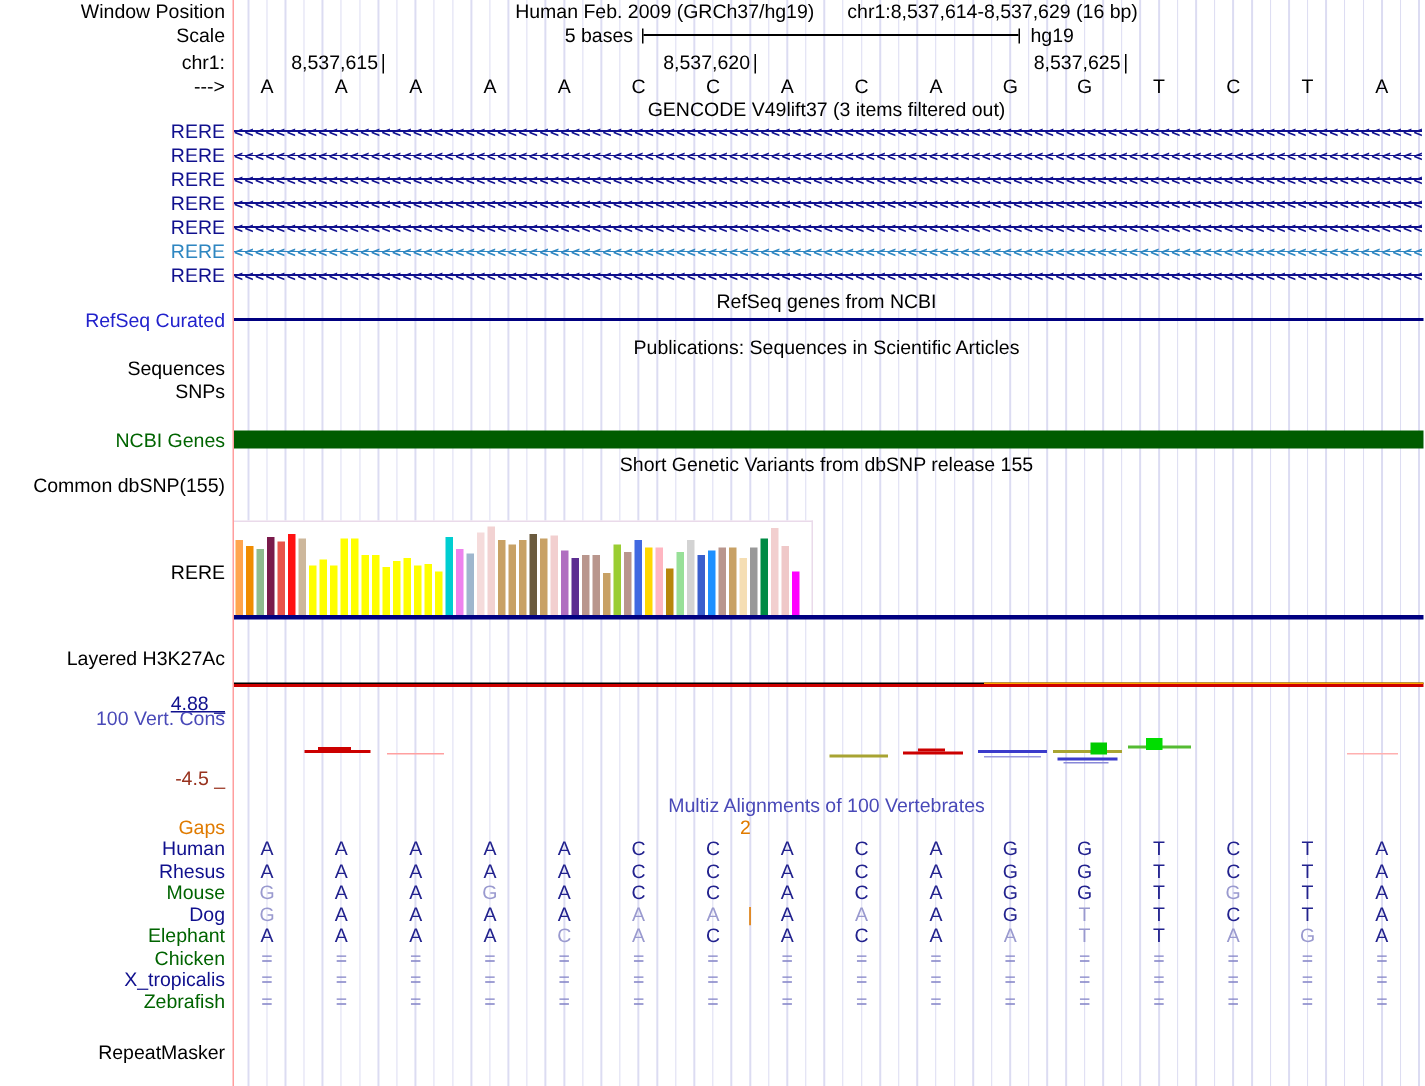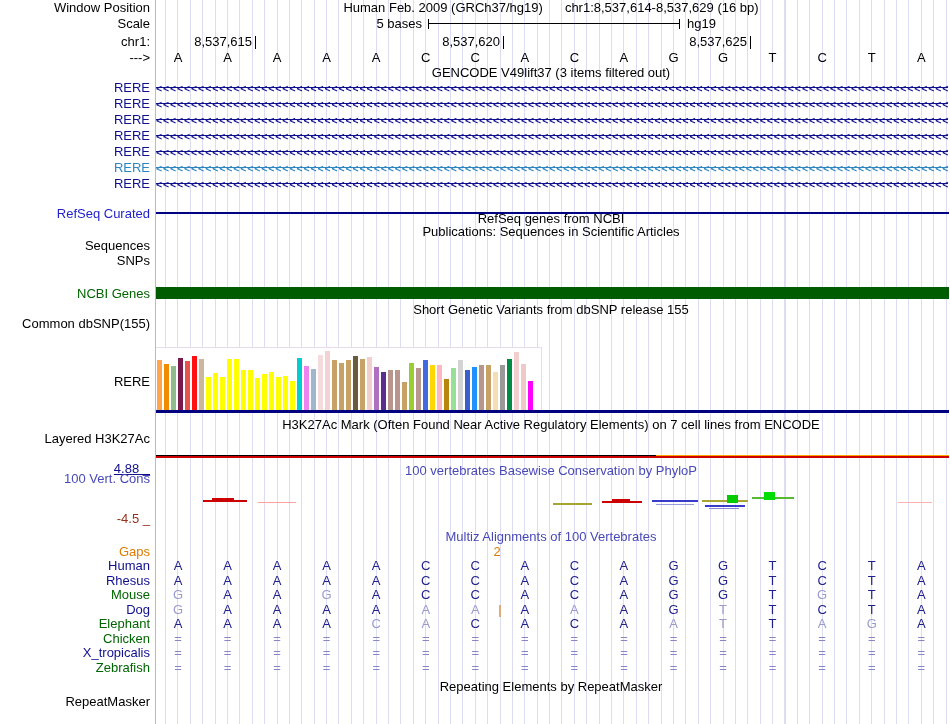--- a/index.html
+++ b/index.html
@@ -83,21 +83,21 @@
       <div class="genelbl" style="top: 129px; color: rgb(16, 16, 142);">RERE</div>
       <div class="arrowline" style="top: 131px; color: rgb(16, 16, 142);">&lt;&lt;&lt;&lt;&lt;&lt;&lt;&lt;&lt;&lt;&lt;&lt;&lt;&lt;&lt;&lt;&lt;&lt;&lt;&lt;&lt;&lt;&lt;&lt;&lt;&lt;&lt;&lt;&lt;&lt;&lt;&lt;&lt;&lt;&lt;&lt;&lt;&lt;&lt;&lt;&lt;&lt;&lt;&lt;&lt;&lt;&lt;&lt;&lt;&lt;&lt;&lt;&lt;&lt;&lt;&lt;&lt;&lt;&lt;&lt;&lt;&lt;&lt;&lt;&lt;&lt;&lt;&lt;&lt;&lt;&lt;&lt;&lt;&lt;&lt;&lt;&lt;&lt;&lt;&lt;&lt;&lt;&lt;&lt;&lt;&lt;&lt;&lt;&lt;&lt;&lt;&lt;&lt;&lt;&lt;&lt;&lt;&lt;&lt;&lt;&lt;&lt;&lt;&lt;&lt;&lt;&lt;&lt;&lt;&lt;&lt;&lt;&lt;&lt;&lt;&lt;&lt;&lt;&lt;&lt;&lt;&lt;&lt;&lt;&lt;&lt;&lt;&lt;&lt;&lt;</div>
       <div class="genelbl" style="top: 145px; color: rgb(16, 16, 142);">RERE</div>
       <div class="arrowline" style="top: 147px; color: rgb(16, 16, 142);">&lt;&lt;&lt;&lt;&lt;&lt;&lt;&lt;&lt;&lt;&lt;&lt;&lt;&lt;&lt;&lt;&lt;&lt;&lt;&lt;&lt;&lt;&lt;&lt;&lt;&lt;&lt;&lt;&lt;&lt;&lt;&lt;&lt;&lt;&lt;&lt;&lt;&lt;&lt;&lt;&lt;&lt;&lt;&lt;&lt;&lt;&lt;&lt;&lt;&lt;&lt;&lt;&lt;&lt;&lt;&lt;&lt;&lt;&lt;&lt;&lt;&lt;&lt;&lt;&lt;&lt;&lt;&lt;&lt;&lt;&lt;&lt;&lt;&lt;&lt;&lt;&lt;&lt;&lt;&lt;&lt;&lt;&lt;&lt;&lt;&lt;&lt;&lt;&lt;&lt;&lt;&lt;&lt;&lt;&lt;&lt;&lt;&lt;&lt;&lt;&lt;&lt;&lt;&lt;&lt;&lt;&lt;&lt;&lt;&lt;&lt;&lt;&lt;&lt;&lt;&lt;&lt;&lt;&lt;&lt;&lt;&lt;&lt;&lt;&lt;&lt;&lt;&lt;&lt;&lt;</div>
       <div class="genelbl" style="top: 161px; color: rgb(46, 134, 193);">RERE</div>
       <div class="arrowline" style="top: 163px; color: rgb(46, 134, 193);">&lt;&lt;&lt;&lt;&lt;&lt;&lt;&lt;&lt;&lt;&lt;&lt;&lt;&lt;&lt;&lt;&lt;&lt;&lt;&lt;&lt;&lt;&lt;&lt;&lt;&lt;&lt;&lt;&lt;&lt;&lt;&lt;&lt;&lt;&lt;&lt;&lt;&lt;&lt;&lt;&lt;&lt;&lt;&lt;&lt;&lt;&lt;&lt;&lt;&lt;&lt;&lt;&lt;&lt;&lt;&lt;&lt;&lt;&lt;&lt;&lt;&lt;&lt;&lt;&lt;&lt;&lt;&lt;&lt;&lt;&lt;&lt;&lt;&lt;&lt;&lt;&lt;&lt;&lt;&lt;&lt;&lt;&lt;&lt;&lt;&lt;&lt;&lt;&lt;&lt;&lt;&lt;&lt;&lt;&lt;&lt;&lt;&lt;&lt;&lt;&lt;&lt;&lt;&lt;&lt;&lt;&lt;&lt;&lt;&lt;&lt;&lt;&lt;&lt;&lt;&lt;&lt;&lt;&lt;&lt;&lt;&lt;&lt;&lt;&lt;&lt;&lt;&lt;&lt;&lt;</div>
       <div class="genelbl" style="top: 177px; color: rgb(16, 16, 142);">RERE</div>
       <div class="arrowline" style="top: 179px; color: rgb(16, 16, 142);">&lt;&lt;&lt;&lt;&lt;&lt;&lt;&lt;&lt;&lt;&lt;&lt;&lt;&lt;&lt;&lt;&lt;&lt;&lt;&lt;&lt;&lt;&lt;&lt;&lt;&lt;&lt;&lt;&lt;&lt;&lt;&lt;&lt;&lt;&lt;&lt;&lt;&lt;&lt;&lt;&lt;&lt;&lt;&lt;&lt;&lt;&lt;&lt;&lt;&lt;&lt;&lt;&lt;&lt;&lt;&lt;&lt;&lt;&lt;&lt;&lt;&lt;&lt;&lt;&lt;&lt;&lt;&lt;&lt;&lt;&lt;&lt;&lt;&lt;&lt;&lt;&lt;&lt;&lt;&lt;&lt;&lt;&lt;&lt;&lt;&lt;&lt;&lt;&lt;&lt;&lt;&lt;&lt;&lt;&lt;&lt;&lt;&lt;&lt;&lt;&lt;&lt;&lt;&lt;&lt;&lt;&lt;&lt;&lt;&lt;&lt;&lt;&lt;&lt;&lt;&lt;&lt;&lt;&lt;&lt;&lt;&lt;&lt;&lt;&lt;&lt;&lt;&lt;&lt;&lt;</div>
     </div>
 
-  <div class="title" style="top:212px">RefSeq genes from NCBI</div>
+  <div class="title" style="top:194px">RefSeq genes from NCBI</div>
   <div class="lbl" id="refseq-label" style="top: 207px; color: rgb(34, 34, 204);">RefSeq Curated</div>
   <div class="abs" id="refseq-line" style="left: 156px; top: 212px; width: 793px; height: 2px; background: rgb(0, 0, 128);"></div>
 
   <div class="title" style="top:225px">Publications: Sequences in Scientific Articles</div>
   <div class="lbl" style="top:239px">Sequences</div>
   <div class="lbl" style="top:254px">SNPs</div>
 
   <div class="lbl" id="omim-label" style="top: 287px; color: rgb(0, 100, 0);">NCBI Genes</div>
   <div class="abs" id="omim-bar" style="left: 156px; top: 287px; width: 793px; height: 12px; background: rgb(0, 92, 0);"></div>
 
@@ -157,28 +157,26 @@
       <div class="bar" style="left: 330px; height: 45px; background: rgb(200, 161, 101);"></div>
       <div class="bar" style="left: 337px; height: 38px; background: rgb(245, 222, 179);"></div>
       <div class="bar" style="left: 344px; height: 45px; background: rgb(153, 153, 153);"></div>
       <div class="bar" style="left: 351px; height: 51px; background: rgb(0, 139, 69);"></div>
       <div class="bar" style="left: 358px; height: 58px; background: rgb(242, 207, 207);"></div>
       <div class="bar" style="left: 365px; height: 46px; background: rgb(239, 200, 200);"></div>
       <div class="bar" style="left: 372px; height: 29px; background: rgb(255, 0, 255);"></div>
     </div>
   <div class="abs" id="gtex-baseline" style="left: 156px; top: 410px; width: 793px; height: 3px; background: rgb(0, 0, 128);"></div>
 
-  <div class="title" style="top:418px">H3K27Ac Mark (Often Found Near Active Regulatory Elements) on 7 cell lines from ENCODE</div>
   <div class="lbl" style="top:432px">Layered H3K27Ac</div>
   <div class="abs" id="h3k-black" style="left: 156px; top: 455px; width: 793px; height: 1px; background: rgb(0, 0, 0);"></div>
   <div class="abs" id="h3k-red" style="left: 156px; top: 456px; width: 793px; height: 2px; background: rgb(204, 0, 0);"></div>
   <div class="abs" id="h3k-orange" style="left: 656px; top: 455px; width: 293px; height: 1px; background: rgb(255, 165, 0);"></div>
 
   <div class="lbl" id="cons-max" style="top: 462px; color: rgb(16, 16, 142); text-decoration: underline;">4.88 _</div>
-  <div class="title" id="cons-title" style="top: 464px; color: rgb(73, 73, 184);">100 vertebrates Basewise Conservation by PhyloP</div>
   <div class="lbl" id="cons-label" style="top: 472px; color: rgb(73, 73, 184);">100 Vert. Cons</div>
   <div id="cons-track">
       <div class="feat" style="left: 203px; top: 500px; width: 44px; height: 2px; background: rgb(204, 0, 0);"></div>
       <div class="feat" style="left: 212px; top: 498px; width: 22px; height: 2px; background: rgb(204, 0, 0);"></div>
       <div class="feat" style="left: 258px; top: 502px; width: 38px; height: 1px; background: rgb(255, 160, 160);"></div>
       <div class="feat" style="left: 553px; top: 503px; width: 39px; height: 2px; background: rgb(168, 164, 50);"></div>
       <div class="feat" style="left: 602px; top: 501px; width: 40px; height: 2px; background: rgb(204, 0, 0);"></div>
       <div class="feat" style="left: 612px; top: 499px; width: 18px; height: 2px; background: rgb(204, 0, 0);"></div>
       <div class="feat" style="left: 652px; top: 500px; width: 46px; height: 2px; background: rgb(59, 59, 203);"></div>
       <div class="feat" style="left: 656px; top: 504px; width: 38px; height: 1px; background: rgb(154, 154, 223);"></div>
@@ -346,15 +344,14 @@
         <div class="mletter" style="left: 467.95px; top: 0px; color: rgb(133, 133, 200);">=</div>
         <div class="mletter" style="left: 517.5px; top: 0px; color: rgb(133, 133, 200);">=</div>
         <div class="mletter" style="left: 567.05px; top: 0px; color: rgb(133, 133, 200);">=</div>
         <div class="mletter" style="left: 616.6px; top: 0px; color: rgb(133, 133, 200);">=</div>
         <div class="mletter" style="left: 666.15px; top: 0px; color: rgb(133, 133, 200);">=</div>
         <div class="mletter" style="left: 715.7px; top: 0px; color: rgb(133, 133, 200);">=</div>
         <div class="mletter" style="left: 765.25px; top: 0px; color: rgb(133, 133, 200);">=</div>
       </div>
     </div>
 
-  <div class="title" style="top:680px">Repeating Elements by RepeatMasker</div>
   <div class="lbl" style="top:695px">RepeatMasker</div>
 </div>
 
 </body></html>

